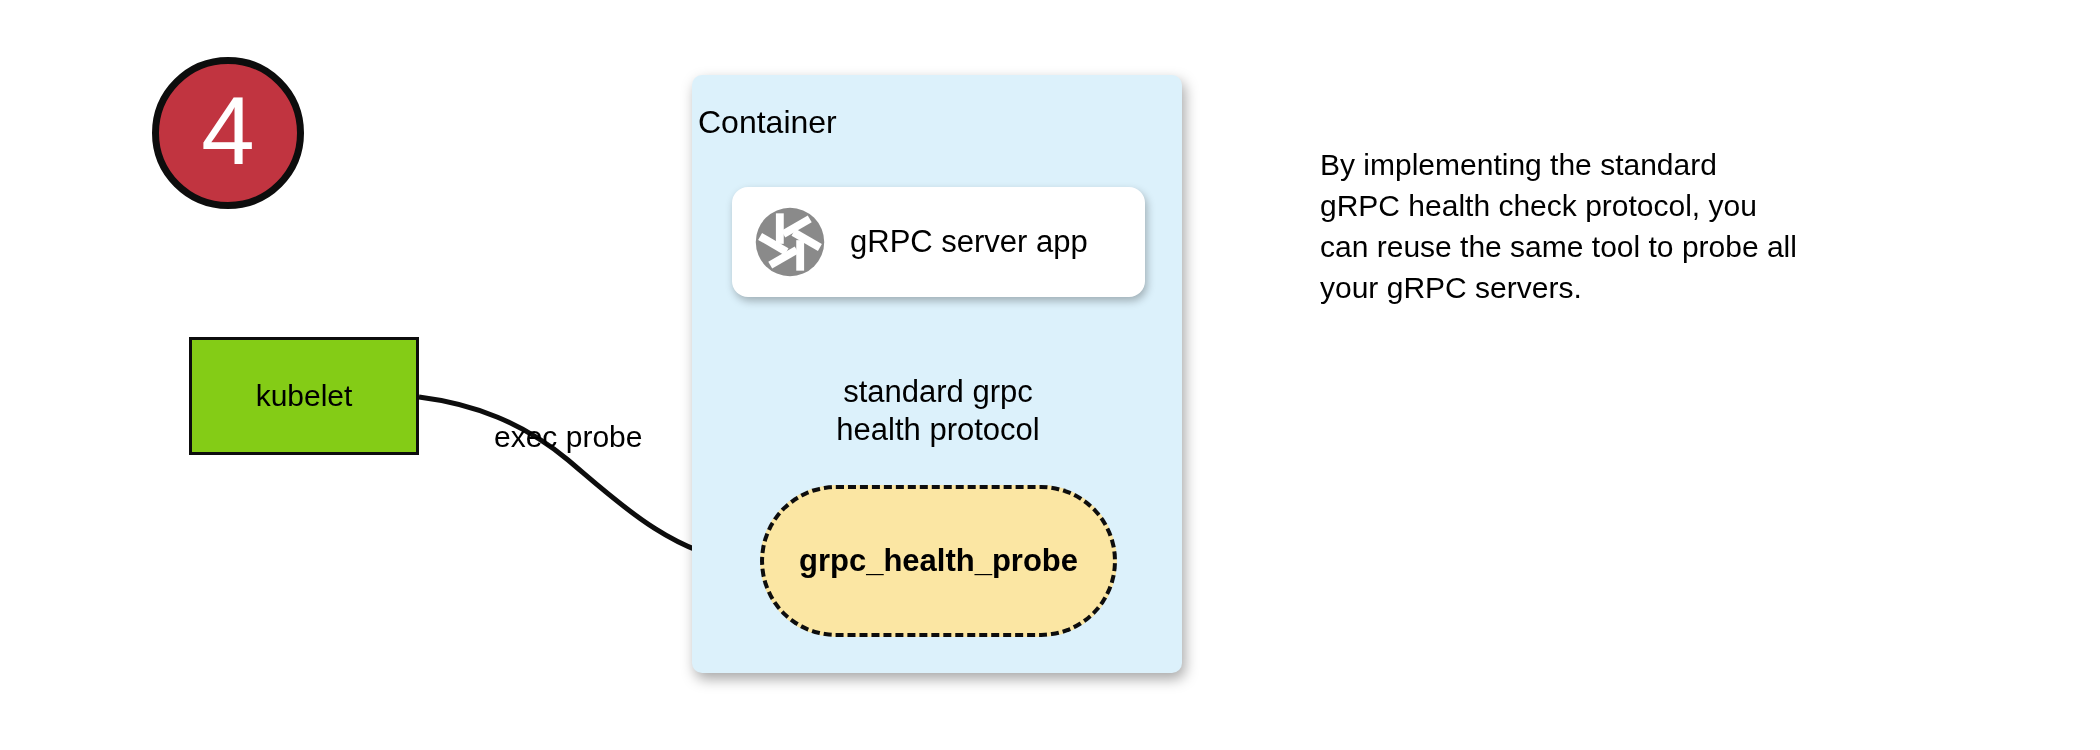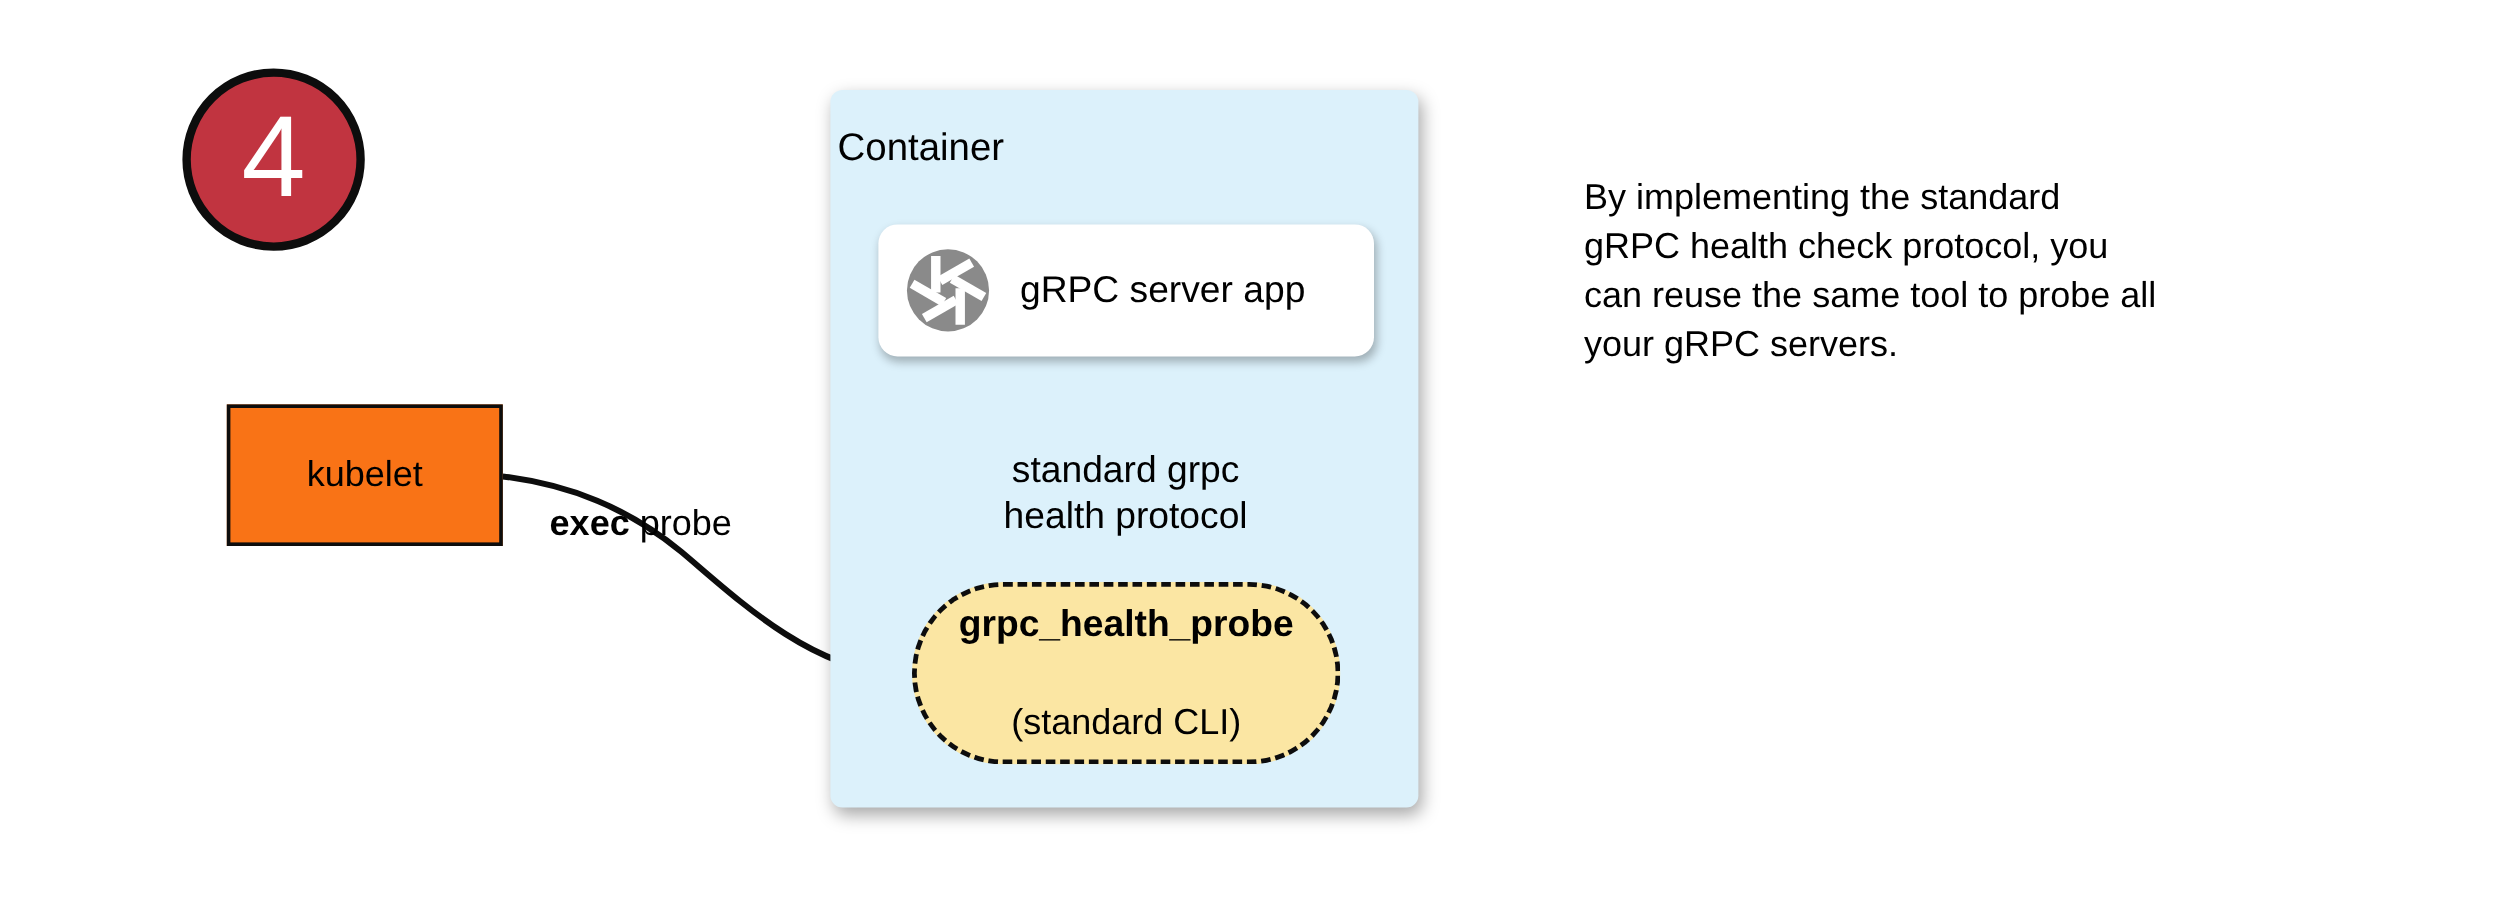--- a/index.html
+++ b/index.html
@@ -11,26 +11,26 @@
 
   .step-badge{
     position:absolute;left:152px;top:57px;width:152px;height:152px;
     box-sizing:border-box;border:7px solid #0d0d0d;border-radius:50%;
     background:#C13440;display:flex;align-items:center;justify-content:center;
   }
   .step-badge span{color:#fff;font-size:96px;line-height:1;transform:translateY(-2px);}
 
   .kubelet-box{
     position:absolute;left:189px;top:337px;width:230px;height:118px;
-    box-sizing:border-box;border:3px solid #0d0d0d;background:#f97316;
+    box-sizing:border-box;border:3px solid #0d0d0d;background:#84cc16;
     display:flex;align-items:center;justify-content:center;font-size:30px;
   }
 
   .exec-label{position:absolute;left:458px;top:420px;font-size:30px;white-space:nowrap;}
-  .exec-label b{font-weight:bold;}
+  .exec-label b{font-weight:normal;margin-left:36px;}
 
   .container-box{
     position:absolute;left:692px;top:75px;width:490px;height:598px;
     background:#DCF1FB;border-radius:10px;
     box-shadow:3px 6px 14px rgba(0,0,0,0.35);
   }
   .container-title{position:absolute;left:698px;top:104px;font-size:32px;}
 
   .server-box{
     position:absolute;left:732px;top:187px;width:413px;height:110px;
@@ -105,21 +105,20 @@
     <span>gRPC server app</span>
   </div>
 
   <div class="proto-label">
     <div>standard grpc</div>
     <div>health protocol</div>
   </div>
 
   <div class="probe-pill">
     <div class="pill-title">grpc_health_probe</div>
-    <div class="pill-sub">(standard CLI)</div>
   </div>
 
   <div class="note">
     <div>By implementing the standard</div>
     <div>gRPC health check protocol, you</div>
     <div>can reuse the same tool to probe all</div>
     <div>your gRPC servers.</div>
   </div>
 
 </div>

